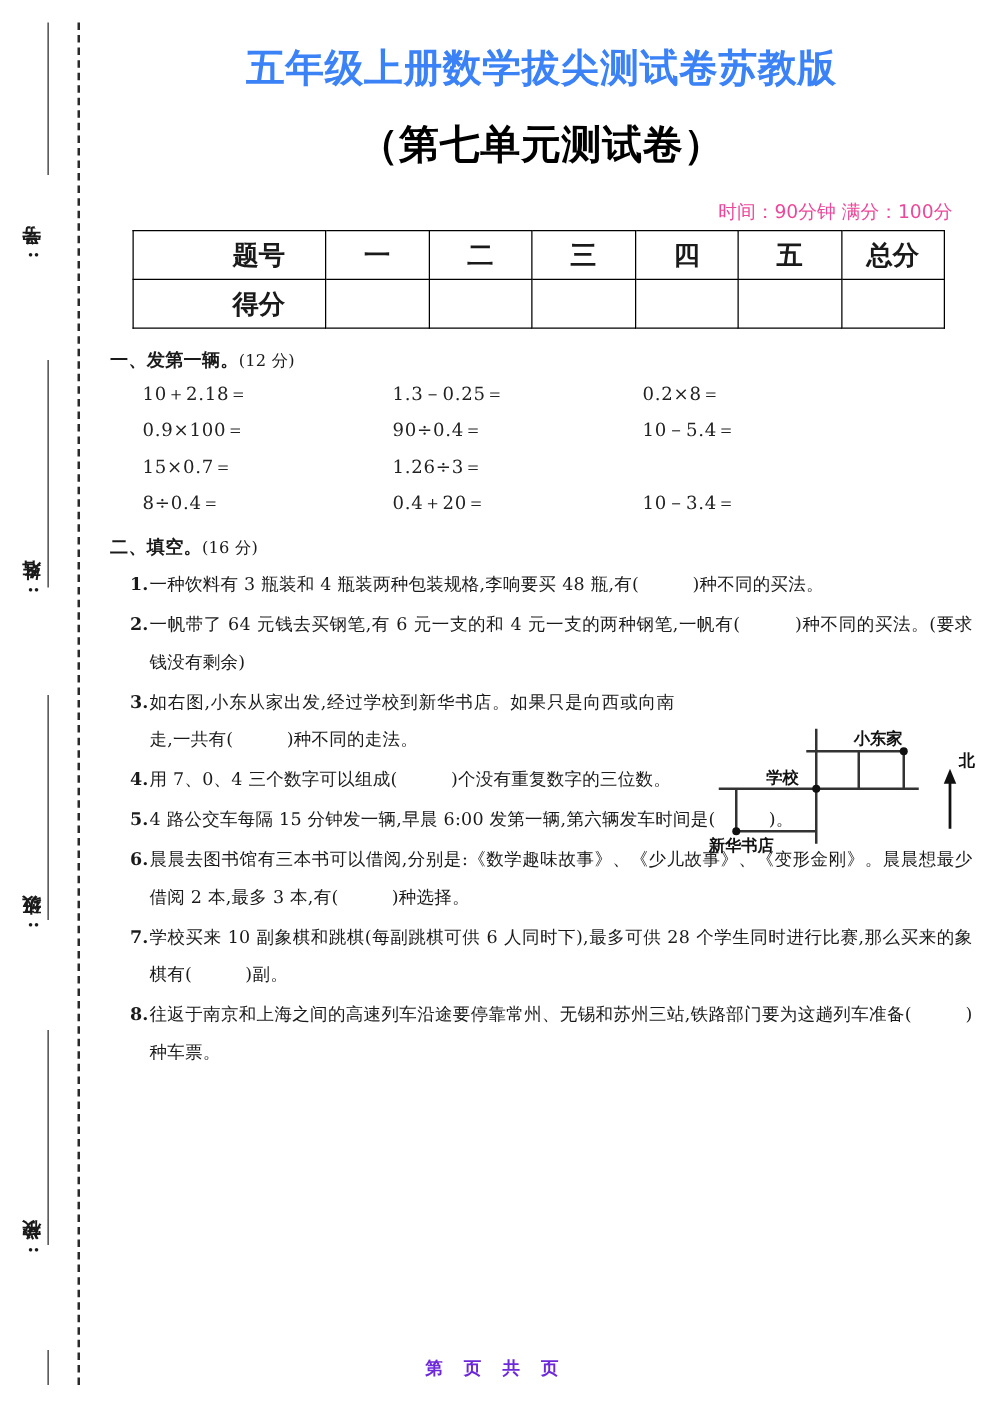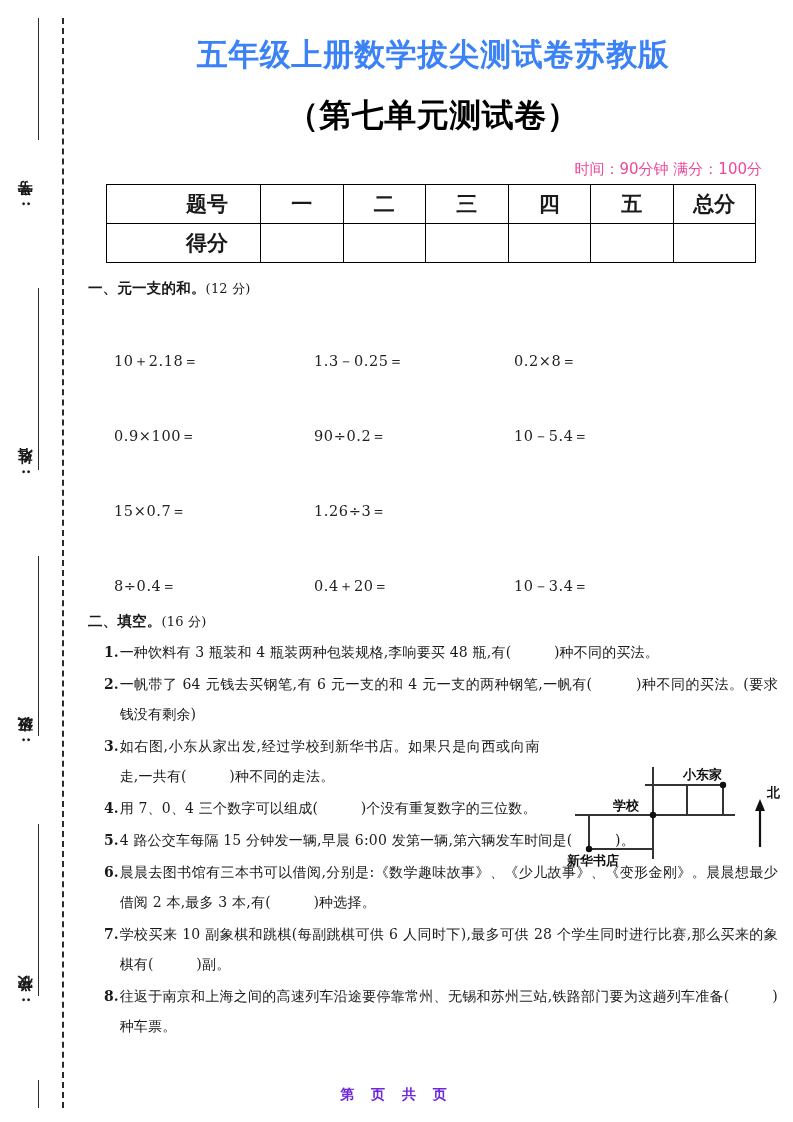--- a/index.html
+++ b/index.html
@@ -121,21 +121,20 @@
   #oral-grid .orow {
     display: flex;
     margin-bottom: 10px;
   }
   #oral-grid .ocell {
     width: 200px;
     font-size: 14.5px;
     letter-spacing: 0.6px;
     color: #222;
     white-space: nowrap;
-    margin-top: 46px;
   }
 
   
   #fill-list {
     margin: 6px 0 0 0;
     position: relative;
   }
   .q {
     display: flex;
     align-items: flex-start;
@@ -227,32 +226,32 @@
       <td></td>
       <td></td>
       <td></td>
       <td></td>
       <td></td>
     </tr>
   </tbody>
     </table>
 
   <div class="section-title">
-    <span>一、</span><span>元一支的和。</span><span class="pts">(12 分)</span>
+    <span>一、</span><span>发第一辆。</span><span class="pts">(12 分)</span>
   </div>
 
   <div id="oral-grid">
     <div class="orow">
       <div class="ocell">10＋2.18＝</div>
       <div class="ocell">1.3－0.25＝</div>
       <div class="ocell">0.2×8＝</div>
     </div>
     <div class="orow">
       <div class="ocell">0.9×100＝</div>
-      <div class="ocell">90÷0.2＝</div>
+      <div class="ocell">90÷0.4＝</div>
       <div class="ocell">10－5.4＝</div>
     </div>
     <div class="orow">
       <div class="ocell">15×0.7＝</div>
       <div class="ocell">1.26÷3＝</div>
     </div>
     <div class="orow">
       <div class="ocell">8÷0.4＝</div>
       <div class="ocell">0.4＋20＝</div>
       <div class="ocell">10－3.4＝</div>

